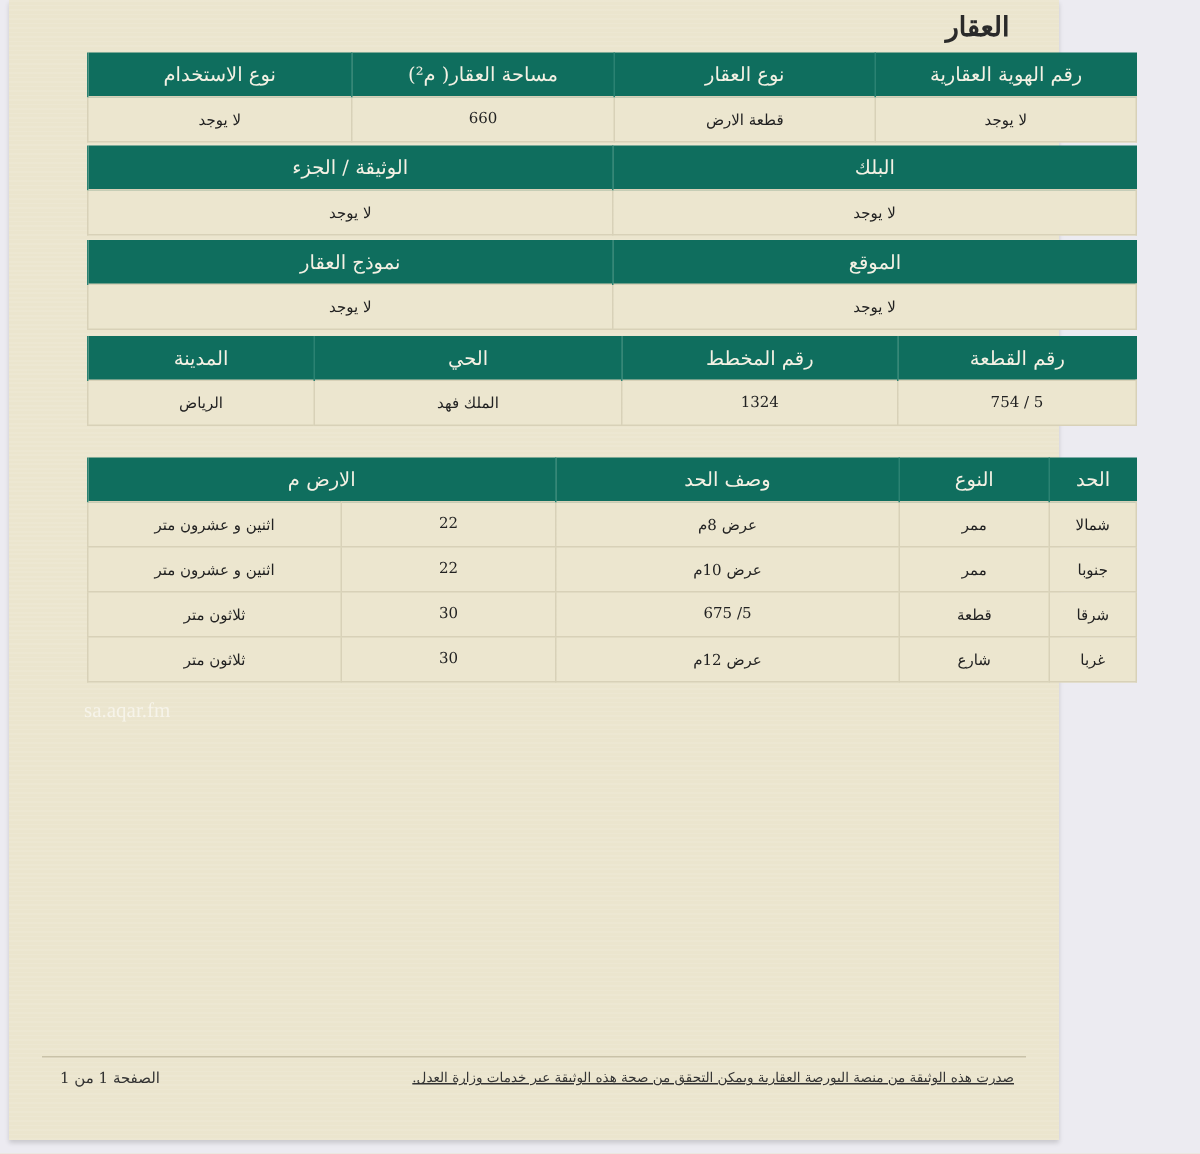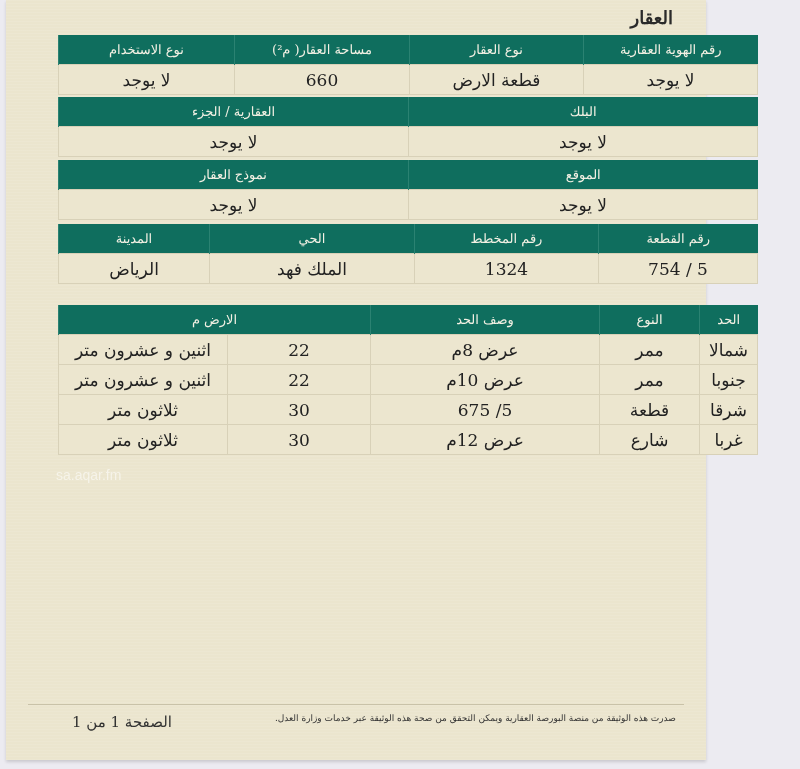--- a/index.html
+++ b/index.html
@@ -26,55 +26,55 @@
   }
   table.grid th {
     background:#0f6e5e; color:#f4f1e4;
     font-weight:normal; font-size:13px;
     height:29px; padding:0;
     border-left:1px solid #2b8272;
     text-align:center;
   }
   table.grid td {
     background:#ece6cf; color:#222;
-    font-size:17px; height:29px; padding:0;
+    font-size:10px; height:29px; padding:0;
     text-align:center;
     border:1px solid #d8d1b8;
   }
   .t1 { top:35px; }
   .t2 { top:97px; }
   .t3 { top:160px; }
   .t4 { top:224px; }
   .t5 { top:305px; }
   .t5 td { height:31px;margin-left:48px; }
   .t5 th { height:30px; }
 
   .footer-rule {
     position:absolute; left:22px; right:22px; top:704px;
     border-top:1px solid #c9c2a8;
   }
   .footer-note {
     position:absolute; right:30px; top:713px;
-    font-size:9px; color:#333;
+    font-size:9px; color:#333;text-decoration:underline;
   }
   .footer-page {
     position:absolute; left:34px; top:713px;
-    font-size:15px; color:#333;margin-left:32px;
+    font-size:10px; color:#333;
   }
   .watermark {
     position:absolute; left:20px; top:465px; width:140px; height:70px;
     direction:ltr;
   }
   .watermark .wm-logo {
     font-family:"DejaVu Sans", sans-serif;
     font-size:44px; color:rgba(255,255,255,0.55);
     line-height:44px; letter-spacing:2px;
   }
   .watermark .wm-url {
-    font-family:Liberation Sans, sans-serif;
+    font-family:Liberation Serif, serif;
     font-size:14px; color:rgba(255,255,255,0.55);
     margin-top:2px; padding-left:30px;
   }
 </style>
 </head>
 <body>
 
 <div class="page">
 
   <div class="section-title">العقار</div>
@@ -103,21 +103,21 @@
     </table>
 
   <table class="grid t2">
     <colgroup>
         <col style="width:349px">
         <col style="width:350px">
       </colgroup>
     <tbody>
         <tr>
       <th>البلك</th>
-      <th>العقارية / الجزء</th>
+      <th>الوثيقة / الجزء</th>
     </tr>
     <tr>
       <td>لا يوجد</td>
       <td>لا يوجد</td>
     </tr>
   </tbody>
     </table>
 
   <table class="grid t3">
     <colgroup>

